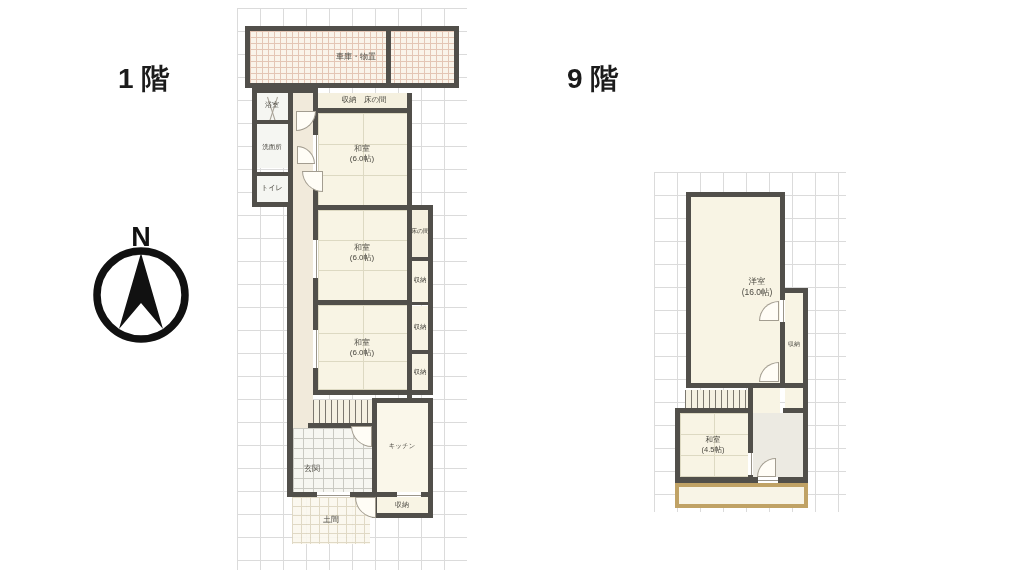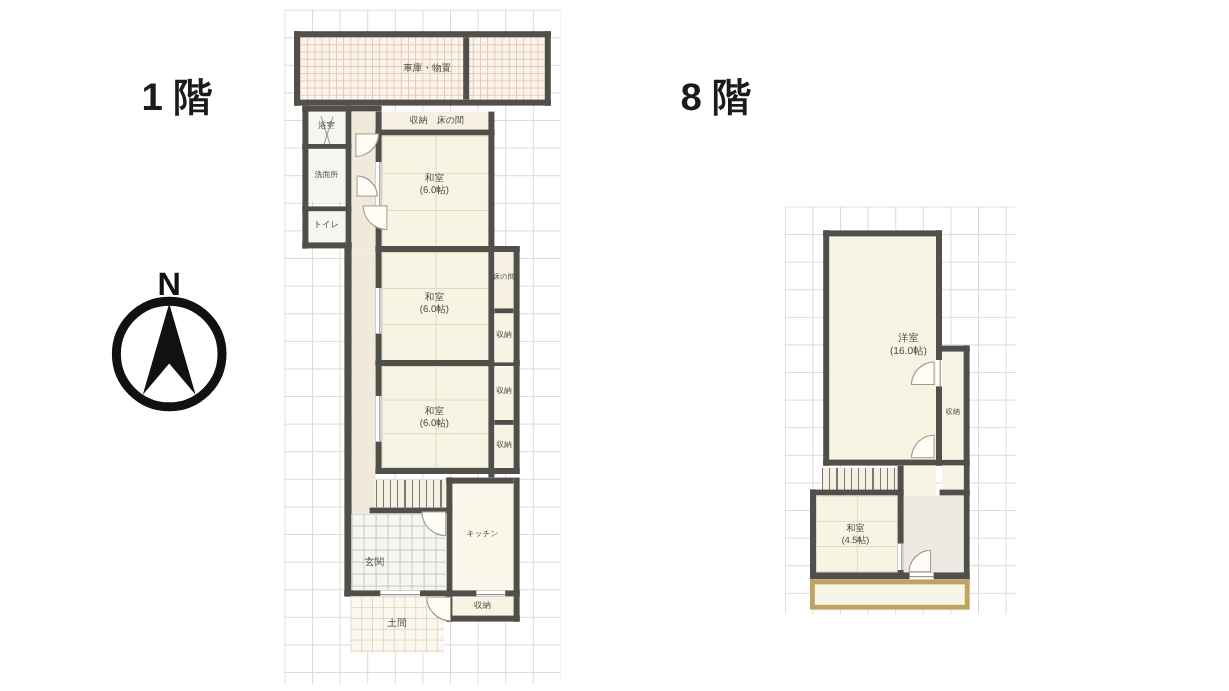--- a/index.html
+++ b/index.html
@@ -43,30 +43,30 @@
     background-image:linear-gradient(to right,#c9c9c2 1px,transparent 1px),
                      linear-gradient(to bottom,#c9c9c2 1px,transparent 1px);
     background-size:10px 10px;}
   .tileB{background-color:#fbf8ee;opacity:.9;
     background-image:linear-gradient(to right,#ddd5bf 1px,transparent 1px),
                      linear-gradient(to bottom,#ddd5bf 1px,transparent 1px);
     background-size:9px 9px;}
   .balcony{position:absolute;border:4px solid #c0a265;background:#f8f4e6;box-sizing:border-box;}
   .mline{position:absolute;width:1px;background:#a7a196;transform-origin:top center;}
 
-  .floor-title{position:absolute;font-size:32px;font-weight:bold;color:#1b1b1b;}
+  .floor-title{position:absolute;font-size:28px;font-weight:bold;color:#1b1b1b;}
   .note{position:absolute;font-size:19px;font-weight:bold;color:#111;letter-spacing:.5px;}
 </style>
 </head>
 <body>
 
 <div id="canvas">
 
   <div class="floor-title" style="left:118px;top:60px;">1 階</div>
-  <div class="floor-title" style="left:567px;top:60px;">8 階</div>
+  <div class="floor-title" style="left:567px;top:60px;">9 階</div>
 
   <svg style="position:absolute;left:88px;top:216px;" width="106" height="132" viewBox="0 0 106 132">
     <circle cx="53" cy="79" r="44" fill="none" stroke="#111" stroke-width="7.5"></circle>
     <polygon points="53,37 75,113 53,87 31,113" fill="#111"></polygon>
     <text x="53" y="30" text-anchor="middle" font-size="27" font-weight="bold" fill="#111">N</text>
   </svg>
 
   <div class="gpaper" style="left:237px;top:8px;width:230px;height:562px;"></div>
   <div class="gpaper" style="left:654px;top:172px;width:192px;height:340px;"></div>
 

